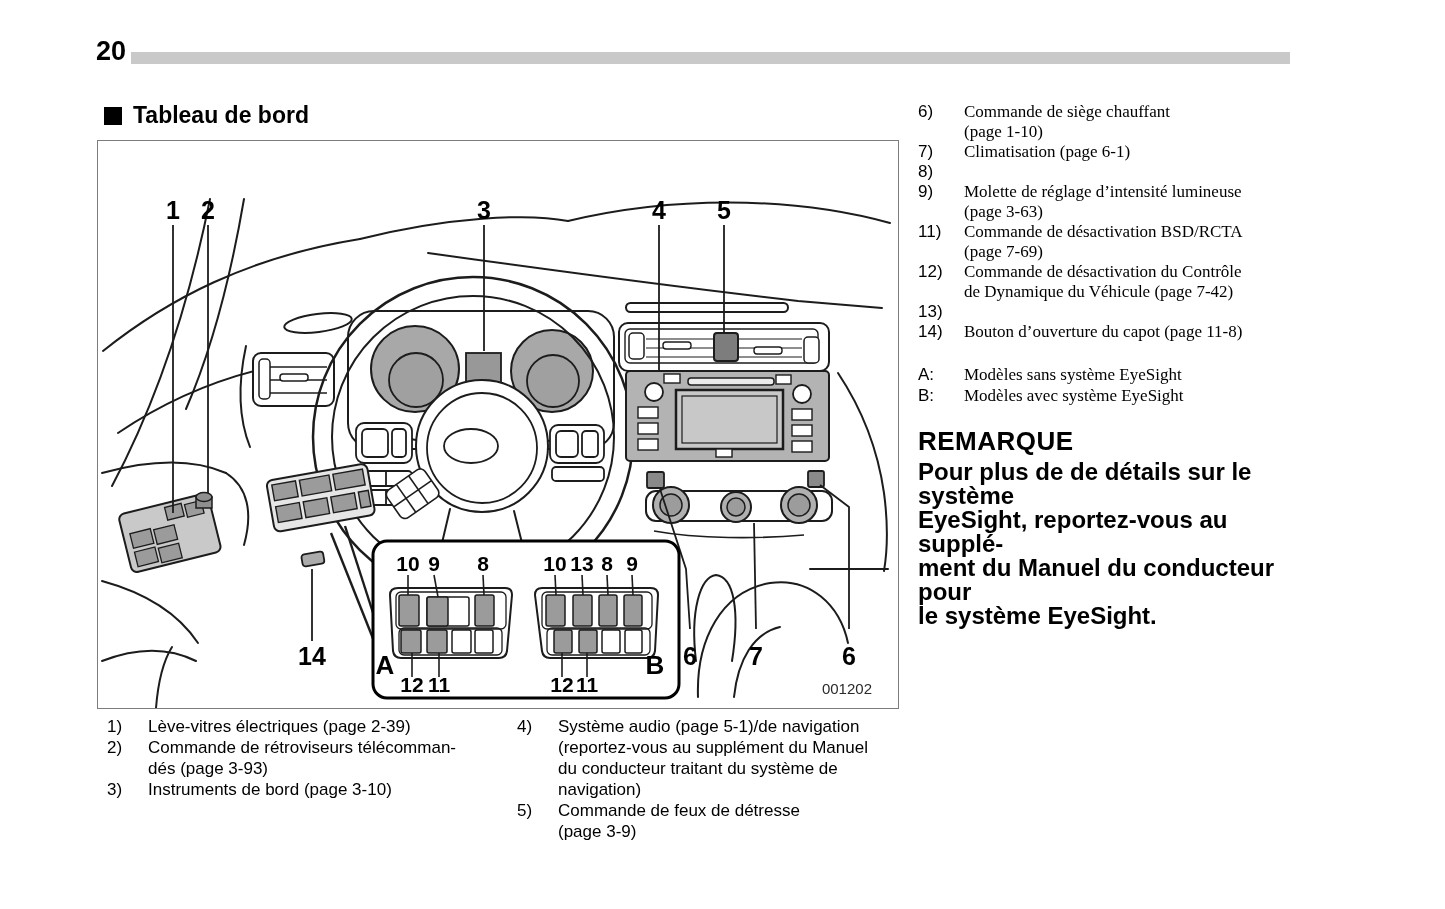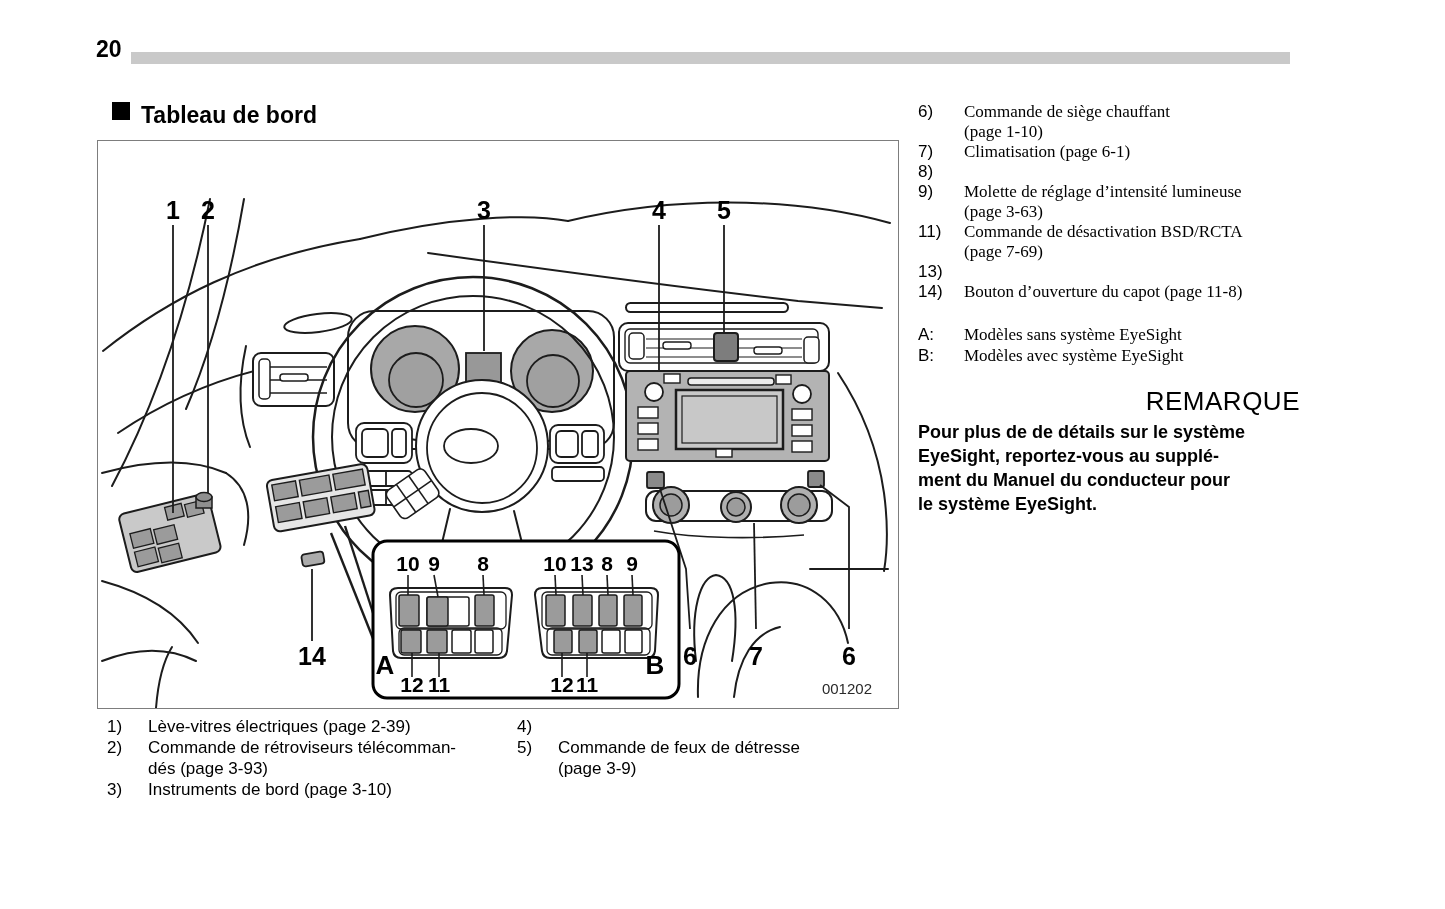--- a/index.html
+++ b/index.html
@@ -1,39 +1,39 @@
 <!DOCTYPE html>
 <html><head>
 <meta charset="utf-8">
 <style>
   html,body{margin:0;padding:0;}
   body{
     width:1445px;height:909px;position:relative;background:#ffffff;
     font-family:"Liberation Sans", sans-serif;color:#000;overflow:hidden;
     -webkit-font-smoothing:antialiased;
   }
-  .page-number{position:absolute;left:96px;top:36px;font-size:23px;font-weight:bold;}
+  .page-number{position:absolute;left:96px;top:36px;font-size:27px;font-weight:bold;}
   .header-bar{position:absolute;left:131px;top:52px;width:1159px;height:12px;background:#c9c9c9;}
-  .section-heading{position:absolute;left:112px;top:102px;display:flex;gap:11px;
+  .section-heading{position:absolute;left:104px;top:102px;display:flex;align-items:center;gap:11px;
     font-size:23px;font-weight:bold;}
   .section-heading .sq{width:18px;height:18px;background:#000;flex:none;}
   .diagram-frame{position:absolute;left:97px;top:140px;width:800px;height:567px;border:1px solid #7d7d7d;}
   .legend{position:absolute;font-size:17px;line-height:21px;}
   .legend .row{display:flex;align-items:flex-start;}
   .legend .num{width:41px;flex:none;}
   .legend .txt{white-space:pre-line;}
   #legend-col1{left:107px;top:716px;width:410px;}
   #legend-col2{left:517px;top:716px;width:395px;}
   .right-col{position:absolute;left:918px;top:102px;width:382px;font-size:17px;line-height:20px;}
   .right-col .row{display:flex;align-items:flex-start;}
   .right-col .num{width:46px;flex:none;}
   .right-col .txt{white-space:pre-line;font-family:Liberation Serif, serif;}
   .models{margin-top:22px;line-height:21px;}
-  .note-title{margin-top:25px;font-size:26px;font-weight:normal;letter-spacing:0.5px;text-align:right;}
-  .note-body{margin-top:9px;font-size:18px;font-weight:bold;line-height:24px;white-space:pre-line;width:385px;}
+  .note-title{margin-top:25px;font-size:26px;font-weight:bold;letter-spacing:0.5px;}
+  .note-body{margin-top:9px;font-size:24px;font-weight:bold;line-height:24px;white-space:pre-line;width:385px;}
   svg text{font-family:"Liberation Sans", sans-serif;}
   .cnum{font-size:25px;font-weight:bold;}
   .inum{font-size:21px;font-weight:bold;}
   .plet{font-size:26px;font-weight:bold;}
   .figcode{font-size:15px;fill:#2a2a2a;}
 </style>
 </head>
 <body>
 
 <div class="page-number">20</div>
@@ -303,20 +303,24 @@
   </div>
   <div class="row">
     <span class="num">3)</span>
     <span class="txt">Instruments de bord (page 3-10)</span>
   </div>
 </div>
 
 <div id="legend-col2" class="legend">
   <div class="row">
     <span class="num">4)</span>
+    <span class="txt">Système audio (page 5-1)/de navigation
+(reportez-vous au supplément du Manuel
+du conducteur traitant du système de
+navigation)</span>
   </div>
   <div class="row">
     <span class="num">5)</span>
     <span class="txt">Commande de feux de détresse
 (page 3-9)</span>
   </div>
 </div>
 
 <div class="right-col">
   <div class="row">
@@ -333,20 +337,25 @@
   </div>
   <div class="row">
     <span class="num">9)</span>
     <span class="txt">Molette de réglage d’intensité lumineuse
 (page 3-63)</span>
   </div>
   <div class="row">
     <span class="num">11)</span>
     <span class="txt">Commande de désactivation BSD/RCTA
 (page 7-69)</span>
+  </div>
+  <div class="row">
+    <span class="num">12)</span>
+    <span class="txt">Commande de désactivation du Contrôle
+de Dynamique du Véhicule (page 7-42)</span>
   </div>
   <div class="row">
     <span class="num">13)</span>
   </div>
   <div class="row">
     <span class="num">14)</span>
     <span class="txt">Bouton d’ouverture du capot (page 11-8)</span>
   </div>
 
   <div class="models">

